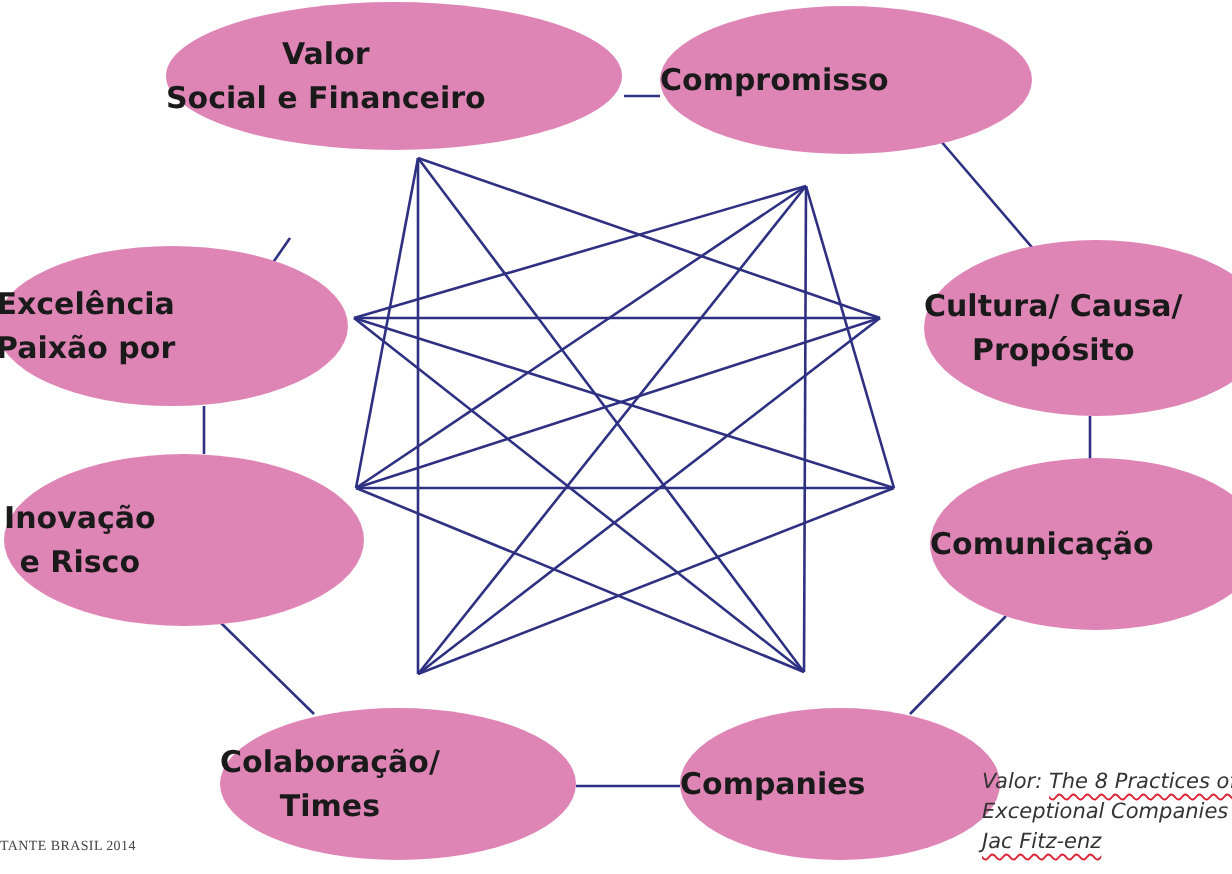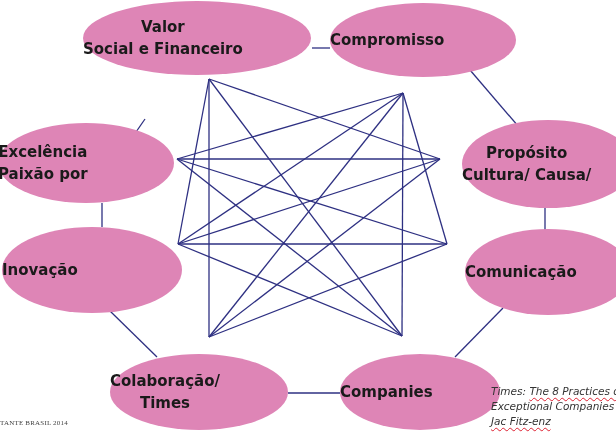--- a/index.html
+++ b/index.html
@@ -58,22 +58,22 @@
           <div>Social e Financeiro</div>
         </div>
       </div>
       <div class="node" style="left: 330px; top: 3px; width: 186px; height: 74px;">
         <div>
           <div>Compromisso</div>
         </div>
       </div>
       <div class="node" style="left: 462px; top: 120px; width: 172px; height: 88px;">
         <div>
+          <div>Cultura/ Causa/</div>
           <div>Propósito</div>
-          <div>Cultura/ Causa/</div>
         </div>
       </div>
       <div class="node" style="left: 465px; top: 229px; width: 166px; height: 86px;">
         <div>
           <div>Comunicação</div>
         </div>
       </div>
       <div class="node" style="left: 340px; top: 354px; width: 160px; height: 76px;">
         <div>
           <div>Companies</div>
@@ -81,30 +81,31 @@
       </div>
       <div class="node" style="left: 110px; top: 354px; width: 178px; height: 76px;">
         <div>
           <div>Colaboração/</div>
           <div>Times</div>
         </div>
       </div>
       <div class="node" style="left: 2px; top: 227px; width: 180px; height: 86px;">
         <div>
           <div>Inovação</div>
+          <div>e Risco</div>
         </div>
       </div>
       <div class="node" style="left: -2px; top: 123px; width: 176px; height: 80px;">
         <div>
           <div>Excelência</div>
           <div>Paixão por</div>
         </div>
       </div>
     </div>
 
   <div class="source">
-    <div><span>Times: </span><span class="u">The 8 Practices of</span></div>
+    <div><span>Valor: </span><span class="u">The 8 Practices of</span></div>
     <div class="u">Exceptional Companies</div>
     <div><span class="u">Jac Fitz-enz</span></div>
   </div>
 
   <div class="watermark">TANTE BRASIL 2014</div>
 </div>
 
 </body></html>

